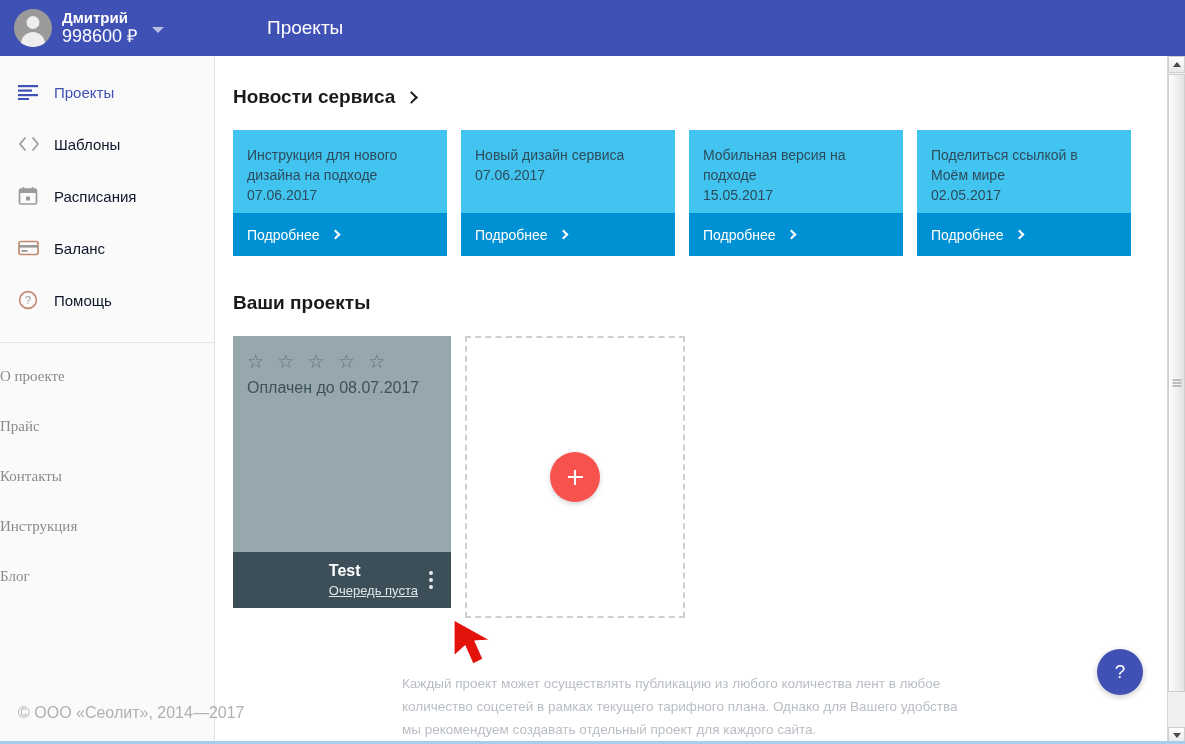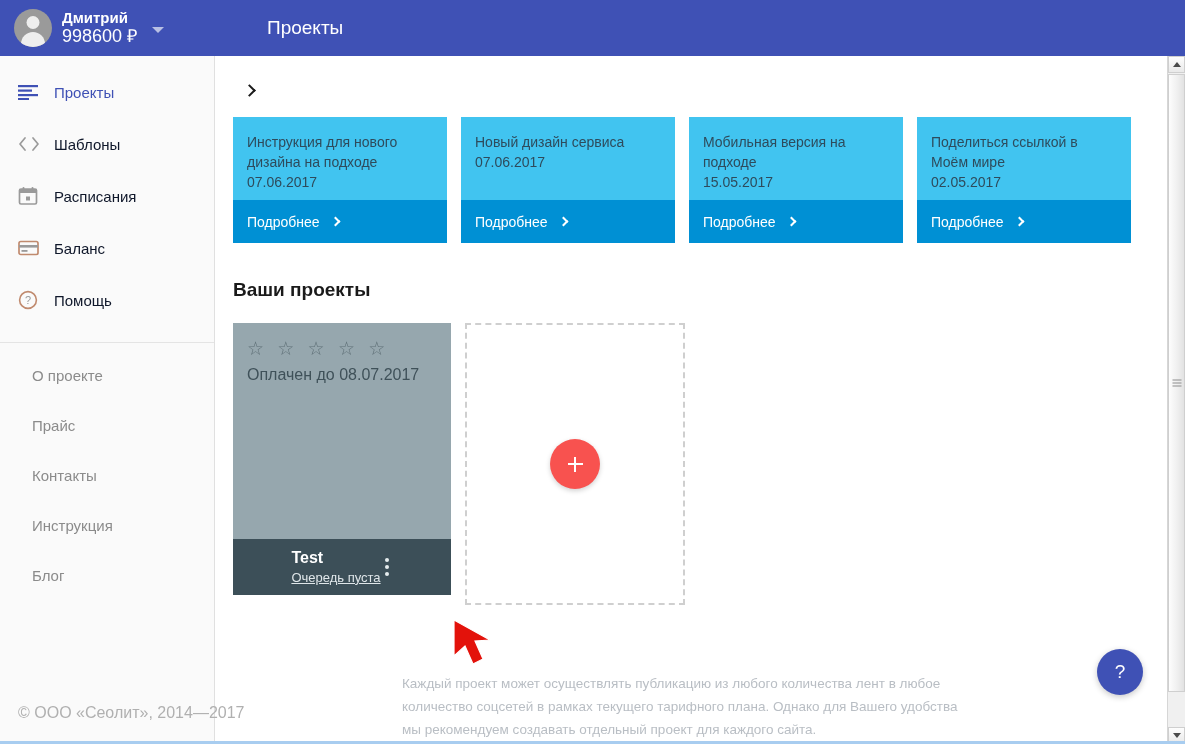--- a/index.html
+++ b/index.html
@@ -87,22 +87,22 @@
     display: flex; align-items: center; justify-content: flex-start;
     margin-right: 10px; flex: 0 0 26px;
   }
   .nav-label { white-space: nowrap; }
   .nav-sep {
     height: 1px; background: #e4e4e4;
     margin: 6px 0 8px 0;
   }
   .nav-secondary .nav-item2 {
     display: block; height: 50px; line-height: 50px;
-    padding-left: 32px; color: #8b8b8b; font-size: 15px;
-    cursor: pointer; white-space: nowrap;
+    padding-left: 0; color: #8b8b8b; font-size: 15px;
+    cursor: pointer; white-space: nowrap; font-family: Liberation Serif, serif;
   }
   .copyright {
     position: absolute; bottom: 22px; left: 18px;
     color: #b0b0b0; font-size: 16px; white-space: nowrap;
   }
 
   
   .content {
     position: absolute; top: 56px; left: 216px;
     width: 951px; height: 688px;
@@ -161,22 +161,23 @@
     cursor: pointer;
   }
   .project-thumb {
     background: #96a7ae; flex: 1 1 auto;
     padding: 16px 14px 0 14px;
   }
   .stars { font-size: 19px; color: #5f7077; letter-spacing: 4px; line-height: 1.1; }
   .paid-until { margin-top: 6px; color: #3f5159; font-size: 16px; }
   .project-foot {
     background: #3c4f58; height: 56px; flex: 0 0 56px;
-    display: flex; align-items: center; justify-content: center;
+    display: flex; align-items: center; justify-content: flex-end;
     padding: 0 14px 0 14px;
+    gap: 7px;
   }
   .project-foot-left { line-height: 1.25; }
   .project-name { color: #ffffff; font-size: 16px; font-weight: bold; }
   .project-queue {
     color: #dfe6e9; font-size: 13px; text-decoration: underline;
     display: block; margin-top: 2px;
   }
   .kebab {
     display: flex; flex-direction: column; gap: 3px;
     align-items: center; padding: 4px;
@@ -359,20 +360,21 @@
       <a class="nav-item2">Инструкция</a>
       <a class="nav-item2">Блог</a>
     </div>
 
     <div class="copyright">© ООО «Сеолит», 2014—2017</div>
   </div>
 
   <div class="content">
 
     <div class="section-title">
+      <span>Новости сервиса</span>
       <span class="title-chev"></span>
     </div>
 
     <div class="news-row">
 
       <div class="news-card">
         <div class="news-top">
           <span class="news-title">Инструкция для нового дизайна на подходе</span>
           <span class="news-date">07.06.2017</span>
         </div>

